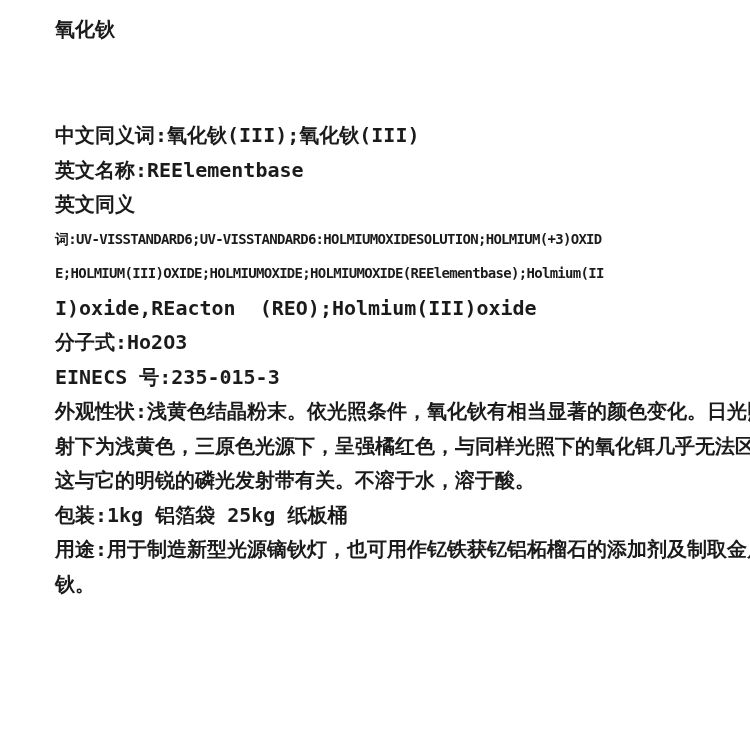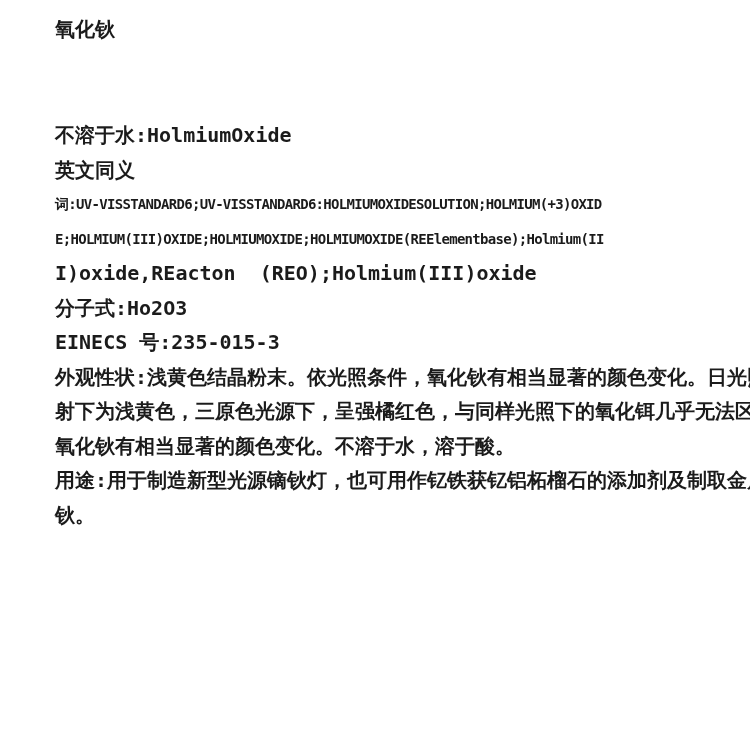--- a/index.html
+++ b/index.html
@@ -42,27 +42,29 @@
   }
 </style>
 </head>
 <body>
 
 <div>
 
   <div class="doc-title">氧化钬</div>
 
   <div class="content">
-    <div class="line">不溶于水:HolmiumOxide</div>
+    <div class="line">中文同义词:氧化钬(III);氧化钬(III)</div>
+    <div class="line">英文名称:REElementbase</div>
     <div class="line">英文同义</div>
     <div class="line condensed">词:UV-VISSTANDARD6;UV-VISSTANDARD6:HOLMIUMOXIDESOLUTION;HOLMIUM(+3)OXID</div>
     <div class="line condensed">E;HOLMIUM(III)OXIDE;HOLMIUMOXIDE;HOLMIUMOXIDE(REElementbase);Holmium(II</div>
     <div class="line">I)oxide,REacton  (REO);Holmium(III)oxide</div>
     <div class="line">分子式:Ho2O3</div>
     <div class="line">EINECS 号:235-015-3</div>
     <div class="line">外观性状:浅黄色结晶粉末。依光照条件，氧化钬有相当显著的颜色变化。日光照</div>
     <div class="line">射下为浅黄色，三原色光源下，呈强橘红色，与同样光照下的氧化铒几乎无法区分，</div>
-    <div class="line">氧化钬有相当显著的颜色变化。不溶于水，溶于酸。</div>
+    <div class="line">这与它的明锐的磷光发射带有关。不溶于水，溶于酸。</div>
+    <div class="line">包装:1kg 铝箔袋 25kg 纸板桶</div>
     <div class="line">用途:用于制造新型光源镝钬灯，也可用作钇铁获钇铝柘榴石的添加剂及制取金属</div>
     <div class="line">钬。</div>
   </div>
 
 </div>
 
 </body></html>

